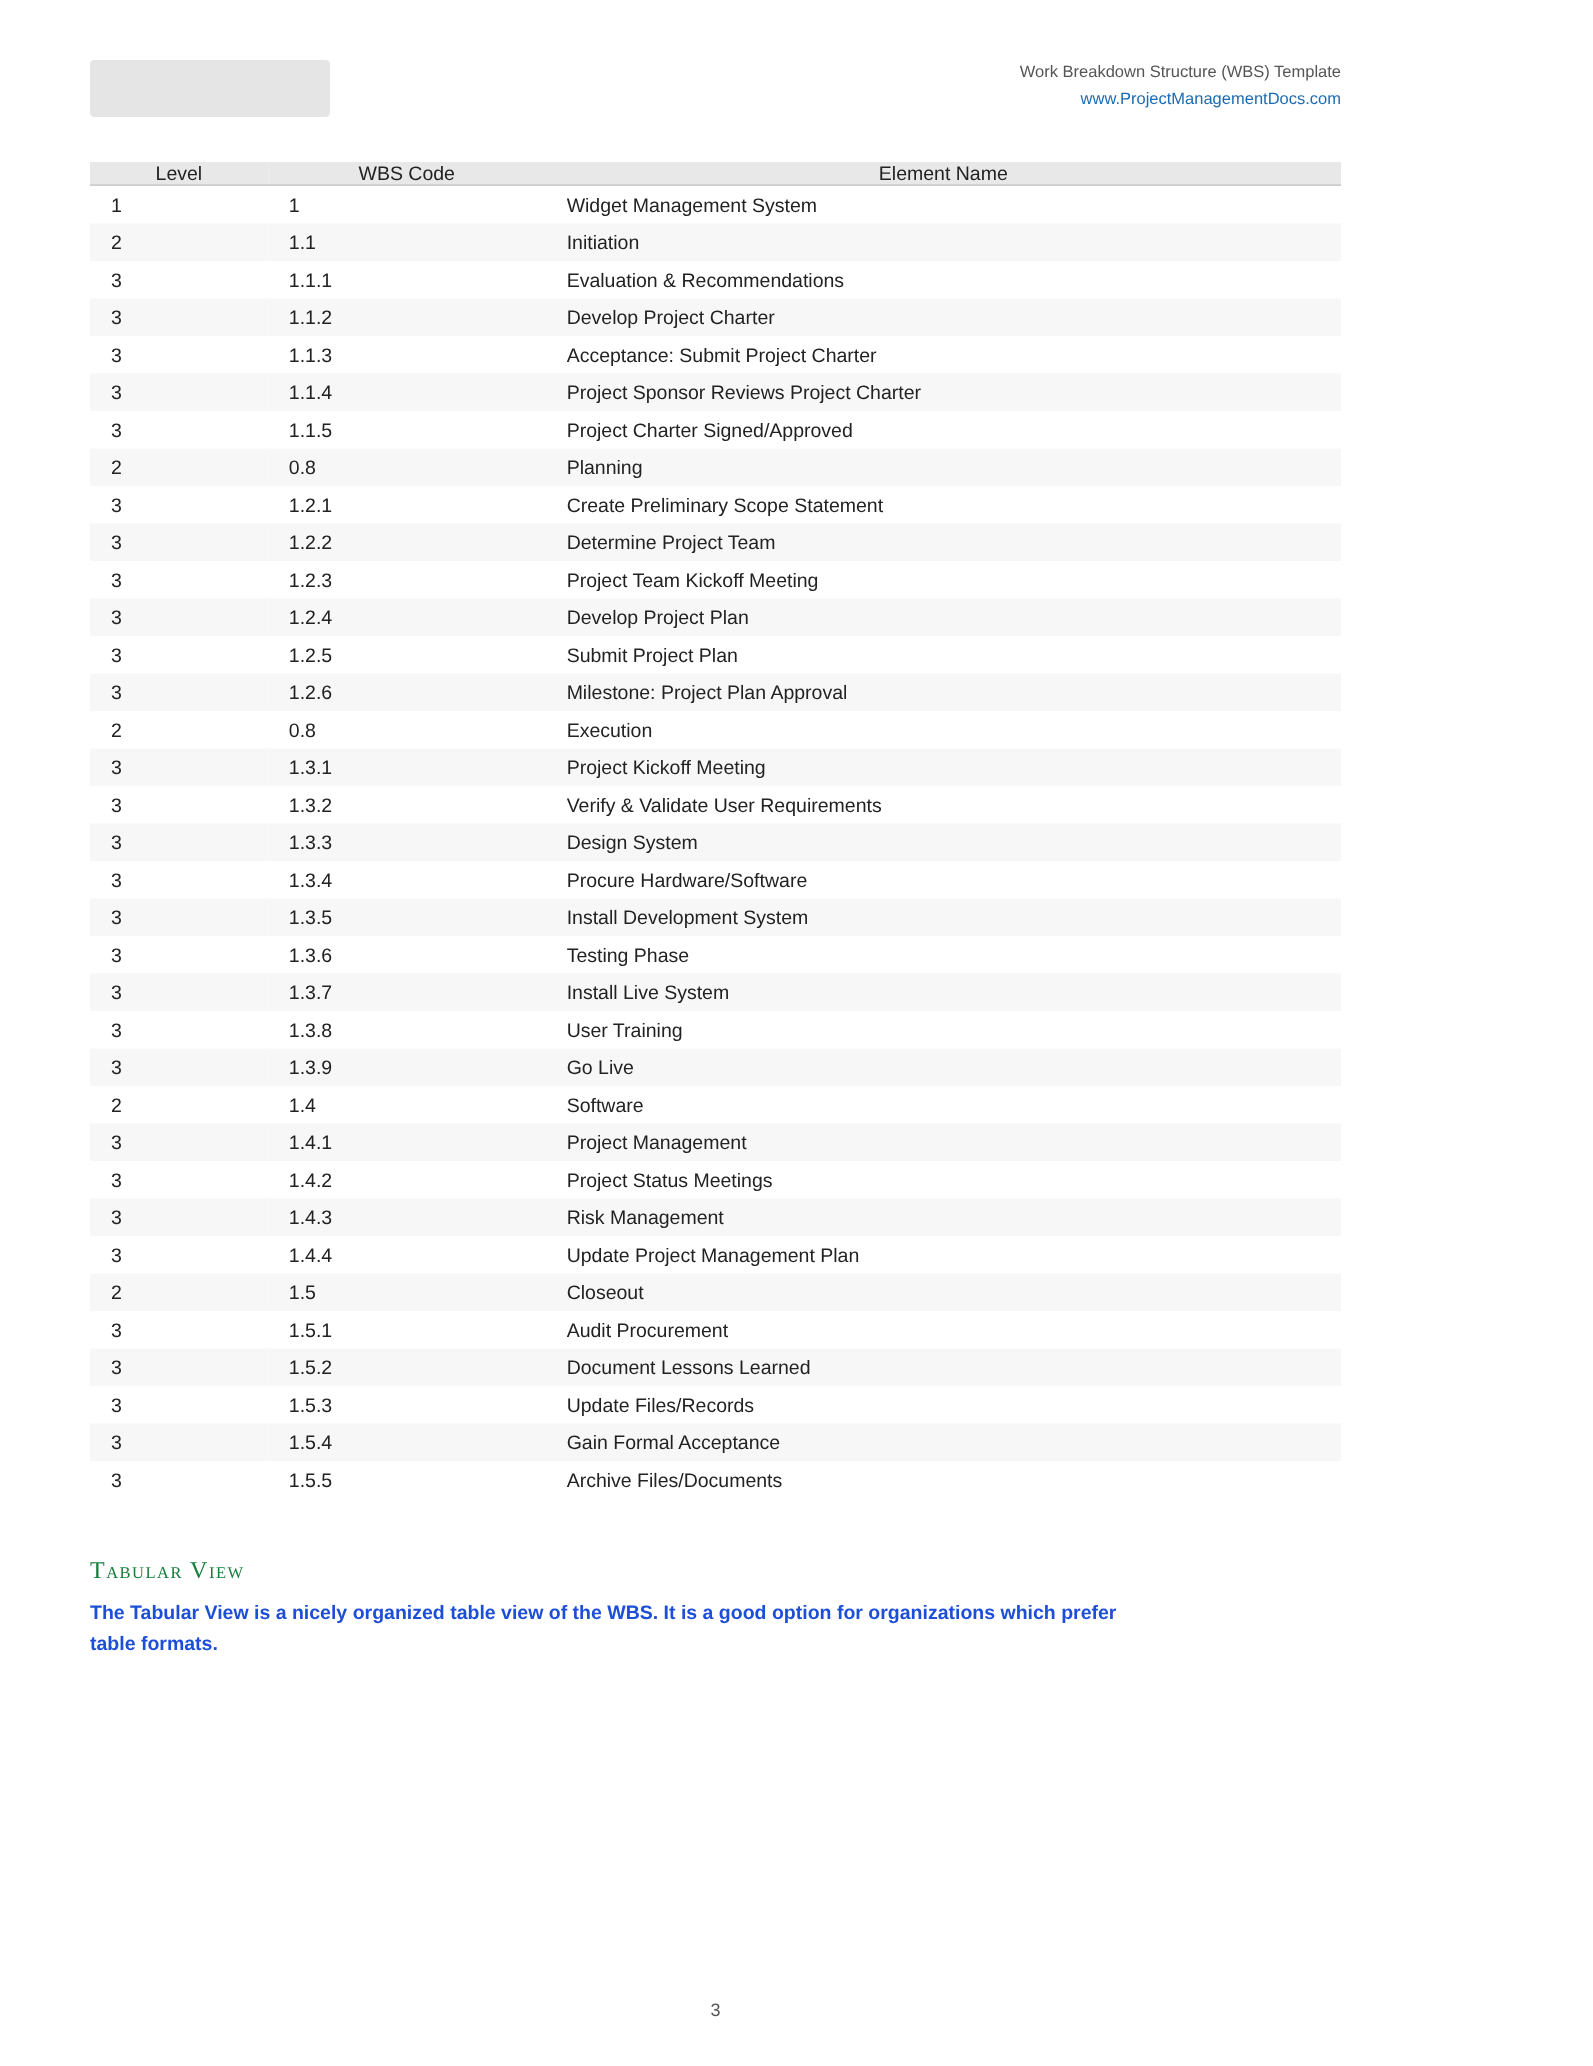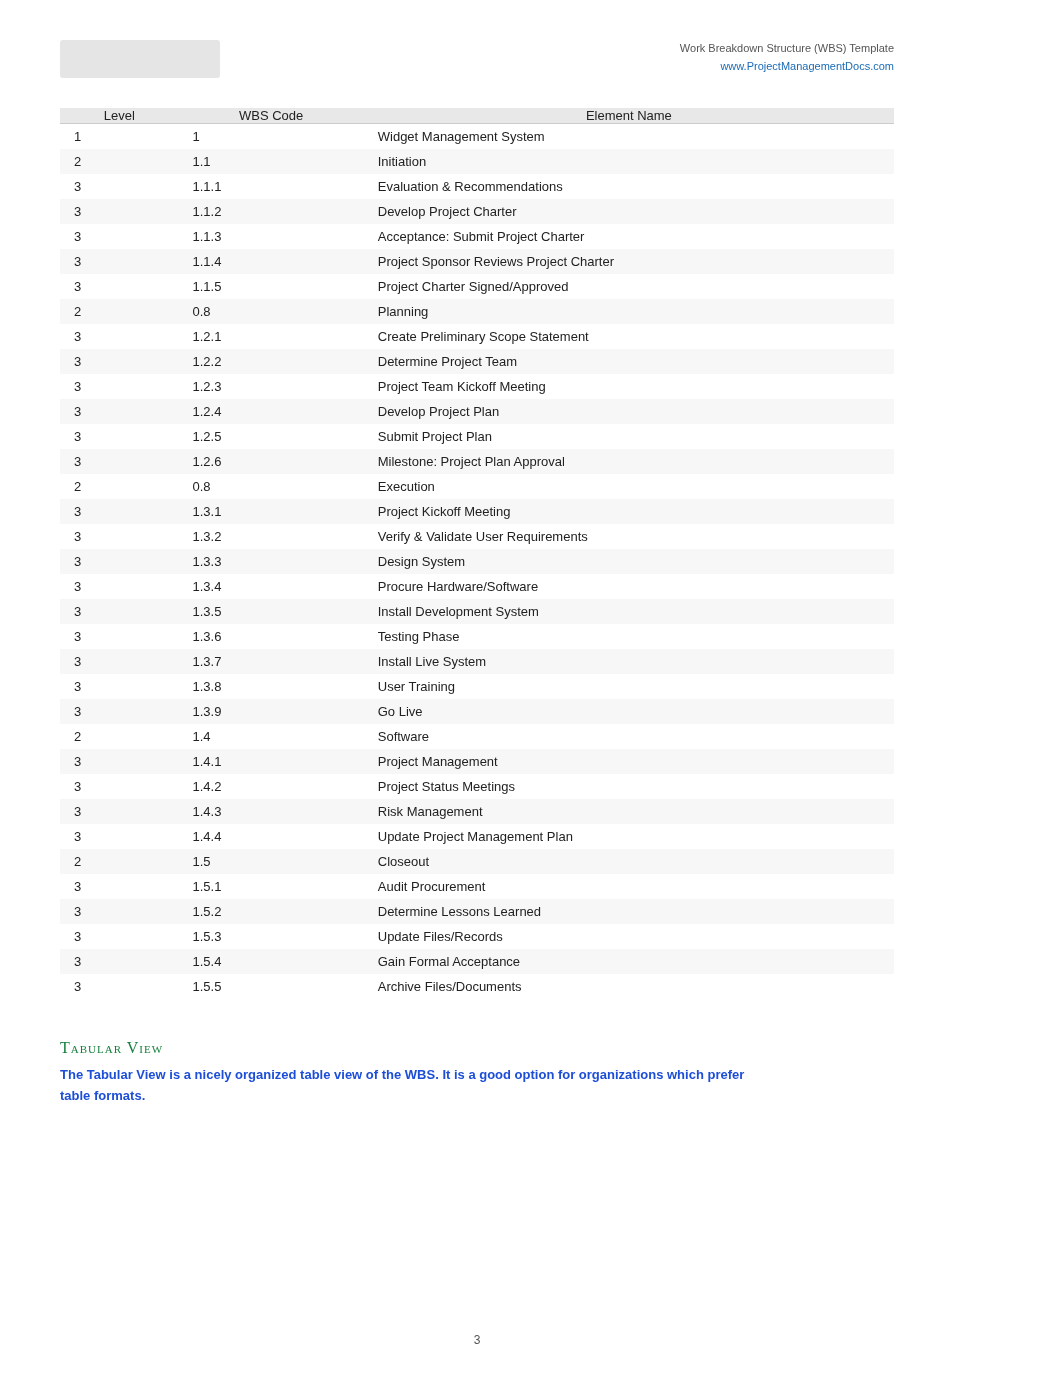--- a/index.html
+++ b/index.html
@@ -274,21 +274,21 @@
           <td>Closeout</td>
         </tr>
         <tr>
           <td>3</td>
           <td>1.5.1</td>
           <td>Audit Procurement</td>
         </tr>
         <tr>
           <td>3</td>
           <td>1.5.2</td>
-          <td>Determine Lessons Learned</td>
+          <td>Document Lessons Learned</td>
         </tr>
         <tr>
           <td>3</td>
           <td>1.5.3</td>
           <td>Update Files/Records</td>
         </tr>
         <tr>
           <td>3</td>
           <td>1.5.4</td>
           <td>Gain Formal Acceptance</td>

